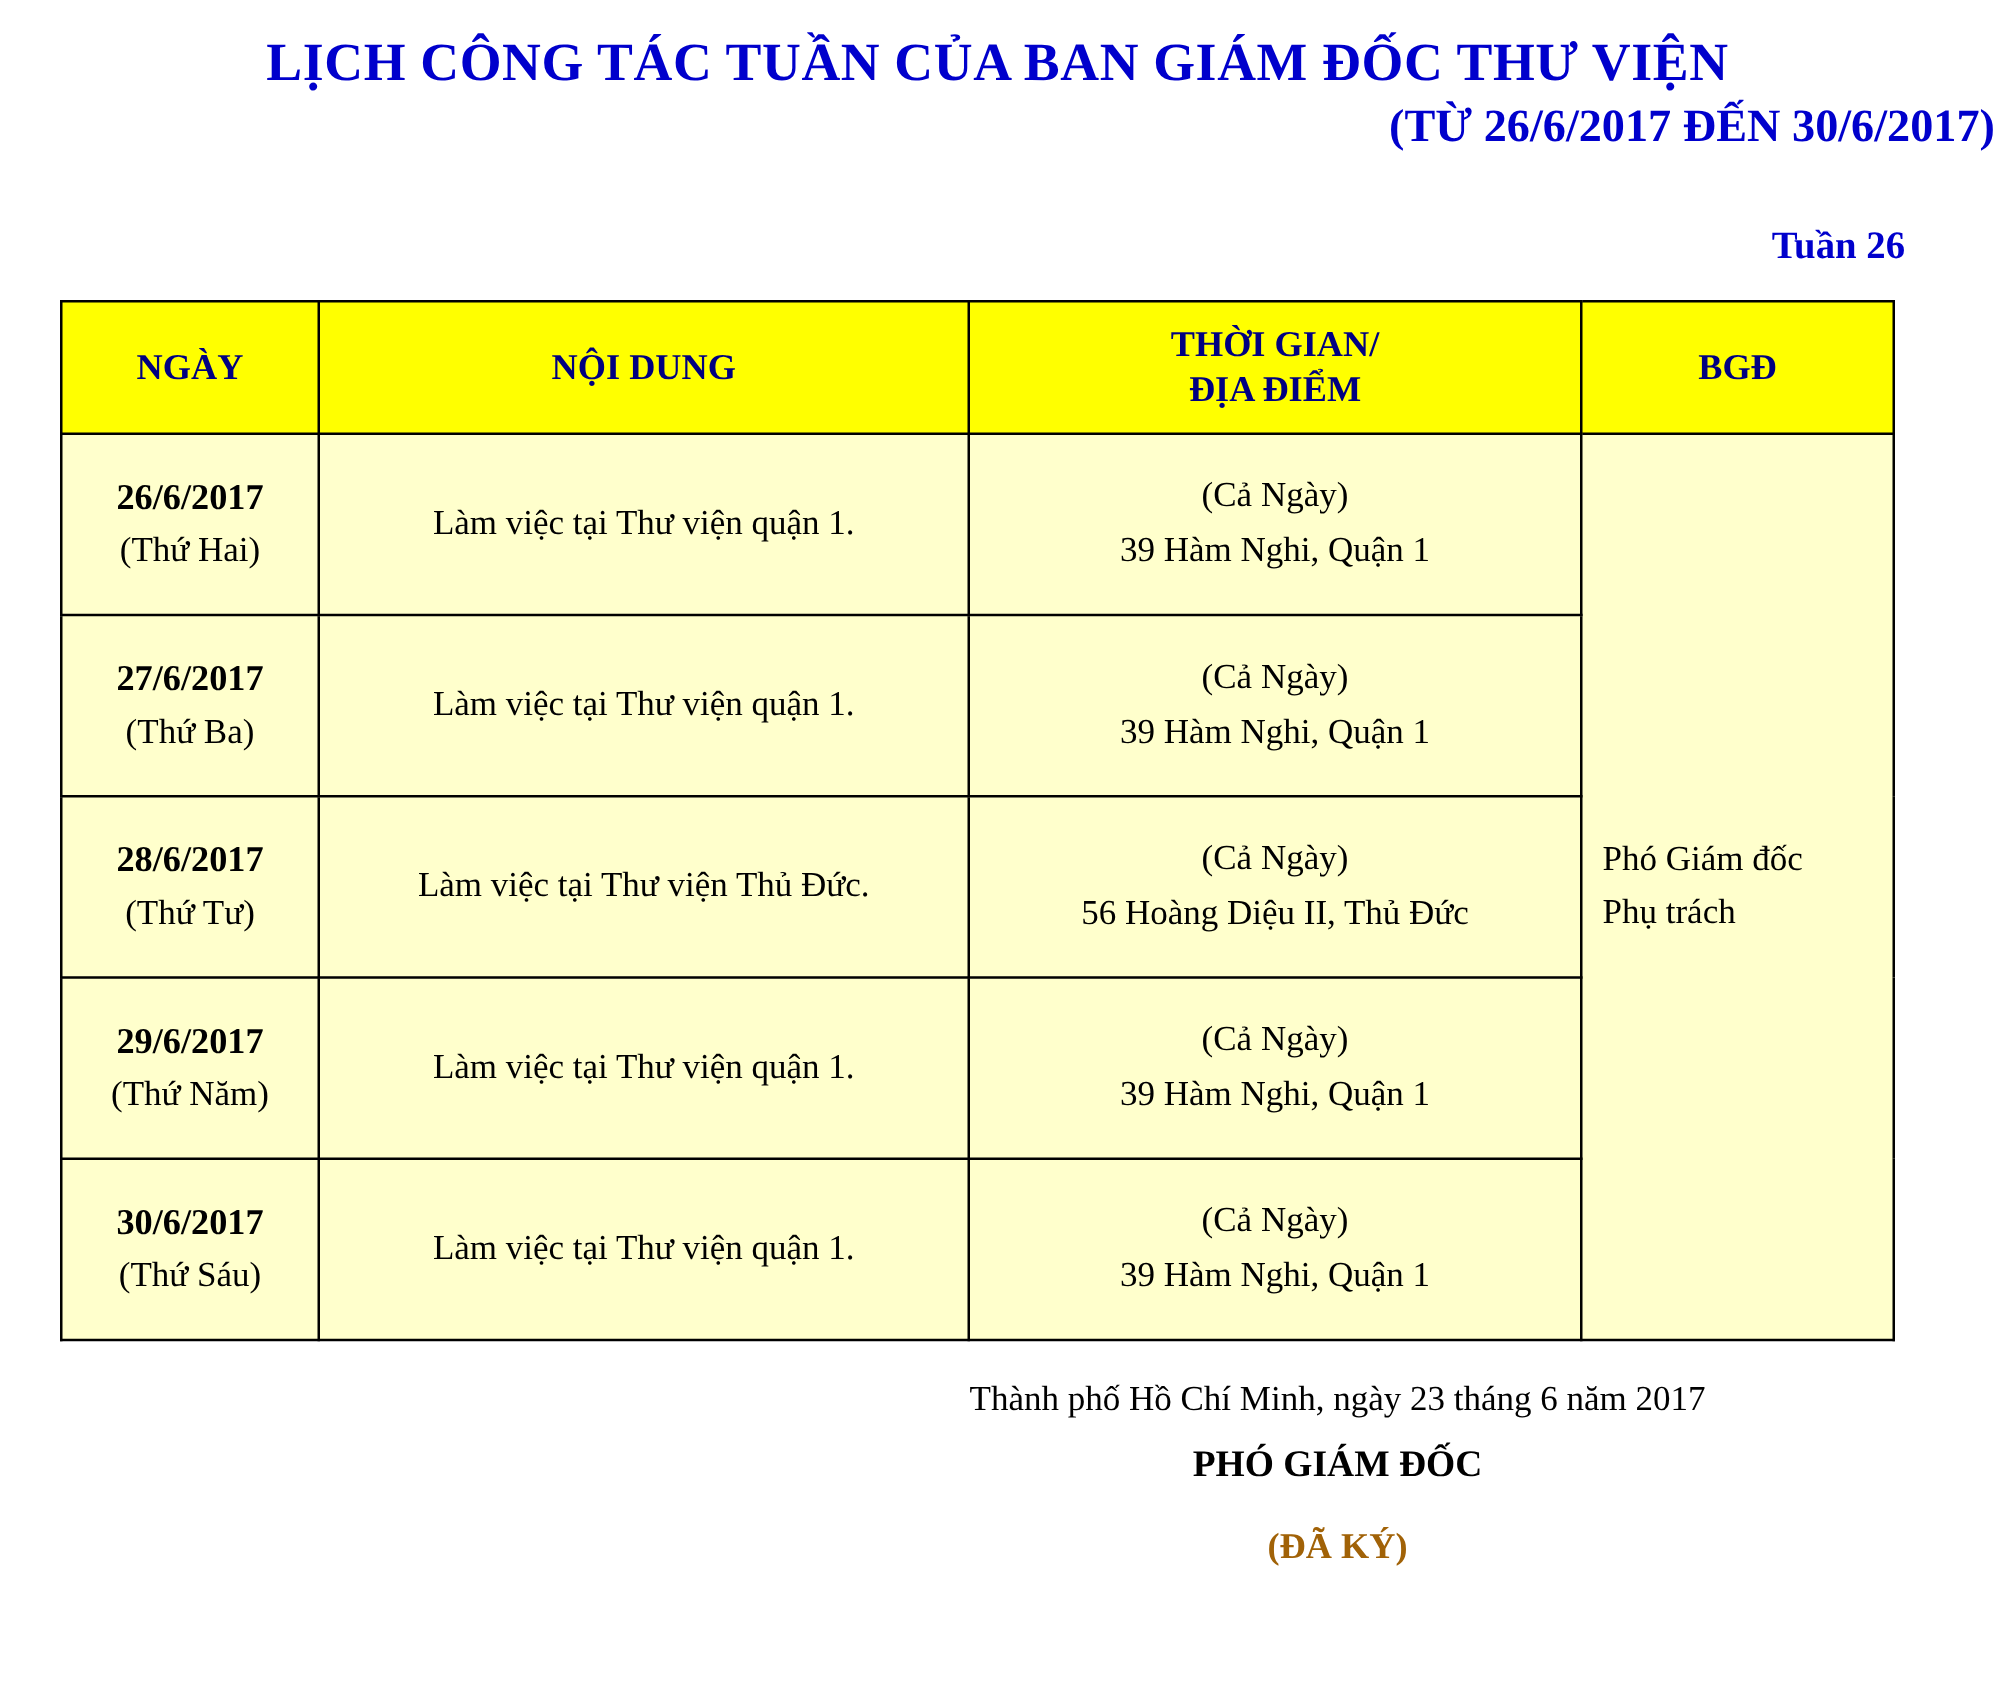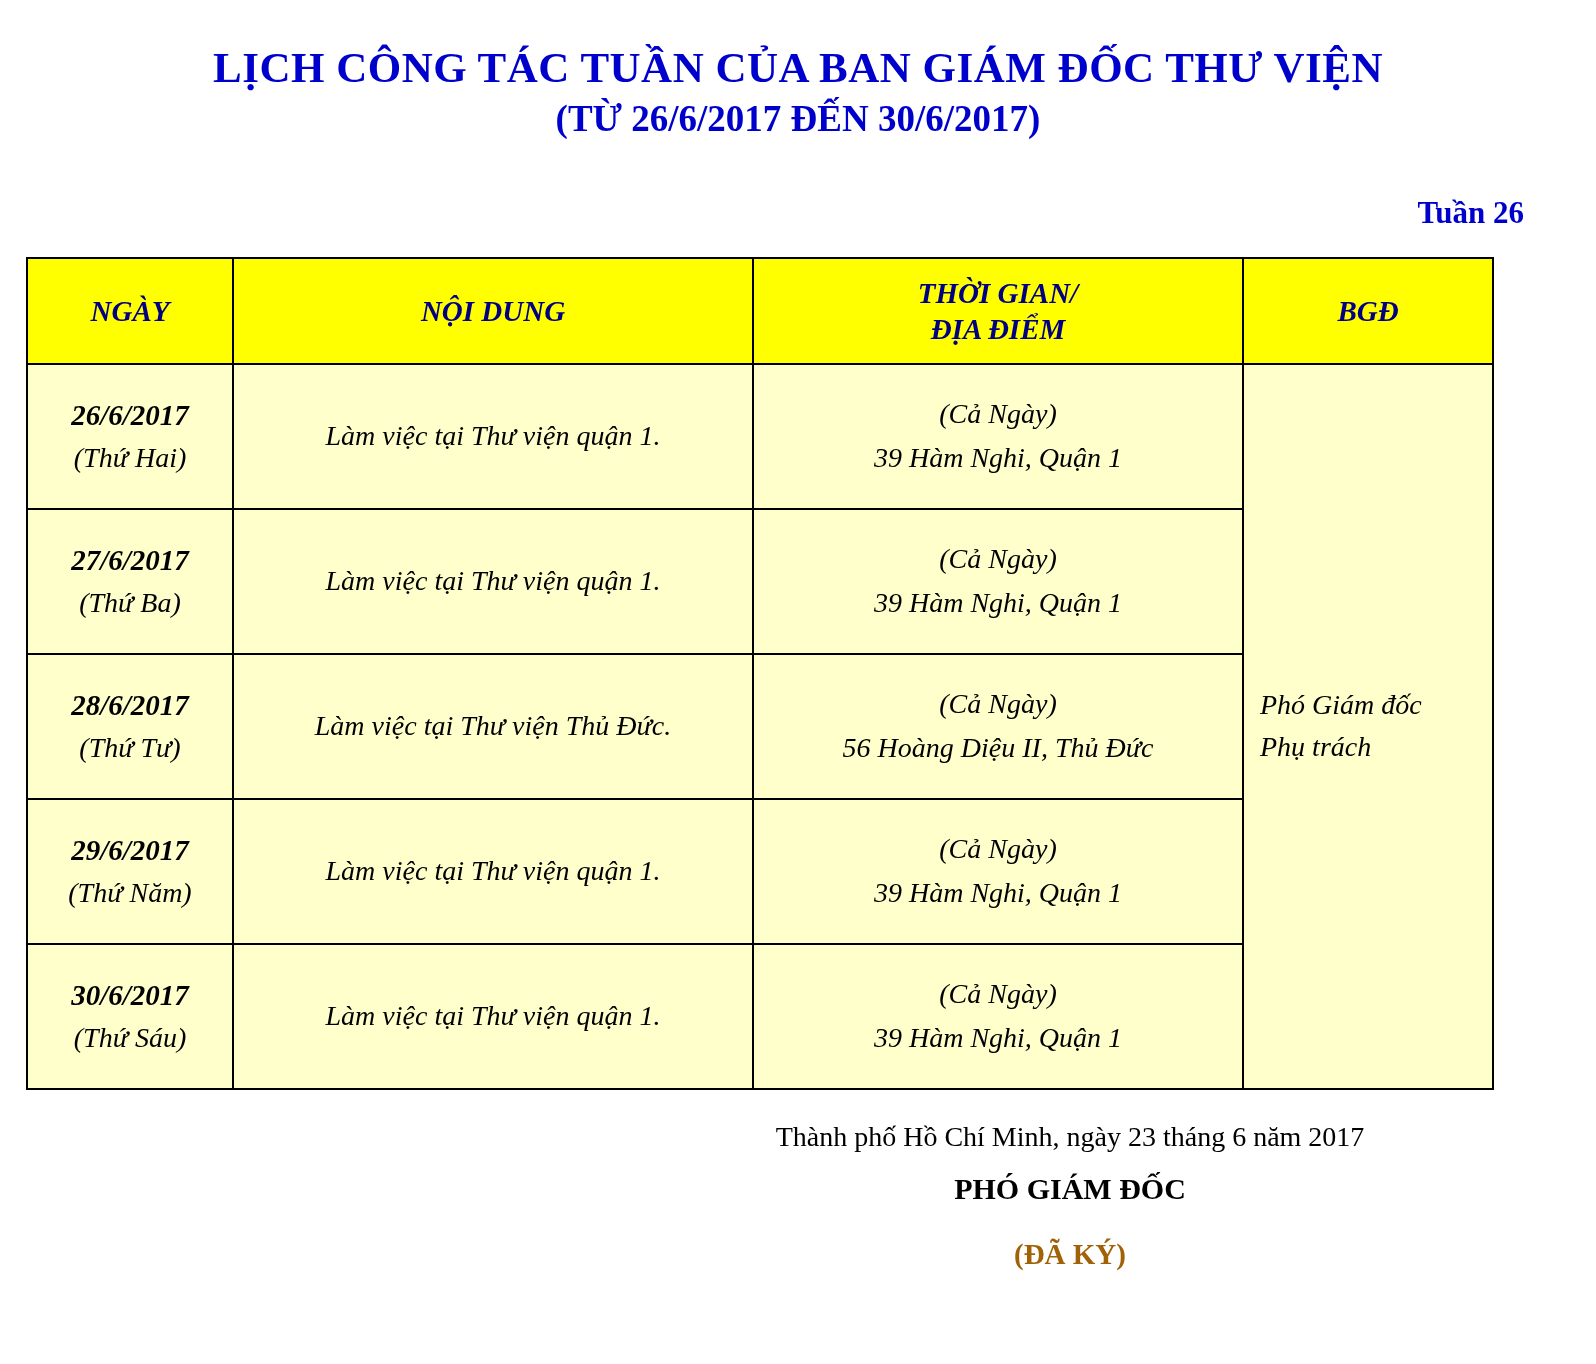--- a/index.html
+++ b/index.html
@@ -15,50 +15,50 @@
     overflow: hidden;
   }
   .page {
     position: relative;
     width: 1596px;
     height: 1364px;
     box-sizing: border-box;
   }
   .title-block {
     text-align: center;
-    padding-top: 41px;
+    padding-top: 24px;
     font-family: Liberation Serif, serif;
   }
   .title-line1 {
     color: #0000cc;
     font-weight: bold;
     font-size: 43px;
     letter-spacing: 0.5px;
     line-height: 1.25;
   }
   .title-line2 {
     color: #0000cc;
     font-weight: bold;
     font-size: 37px;
     line-height: 1.3;
+    text-align: right;
   }
   .week-label {
     text-align: right;
     color: #0000cc;
     font-weight: bold;
     font-size: 31px;
     margin-top: 52px;
     padding-right: 72px;
   }
   table.schedule {
     border-collapse: collapse;
-    margin: 26px 0 0 26px;
+    margin: 26px 0 0 48px;
     width: 1466px;
     table-layout: fixed;
-    font-style: italic;
   }
   table.schedule th,
   table.schedule td {
     border: 2px solid #000000;
     vertical-align: middle;
   }
   table.schedule thead th {
     background: #ffff00;
     color: #000080;
     font-weight: bold;

